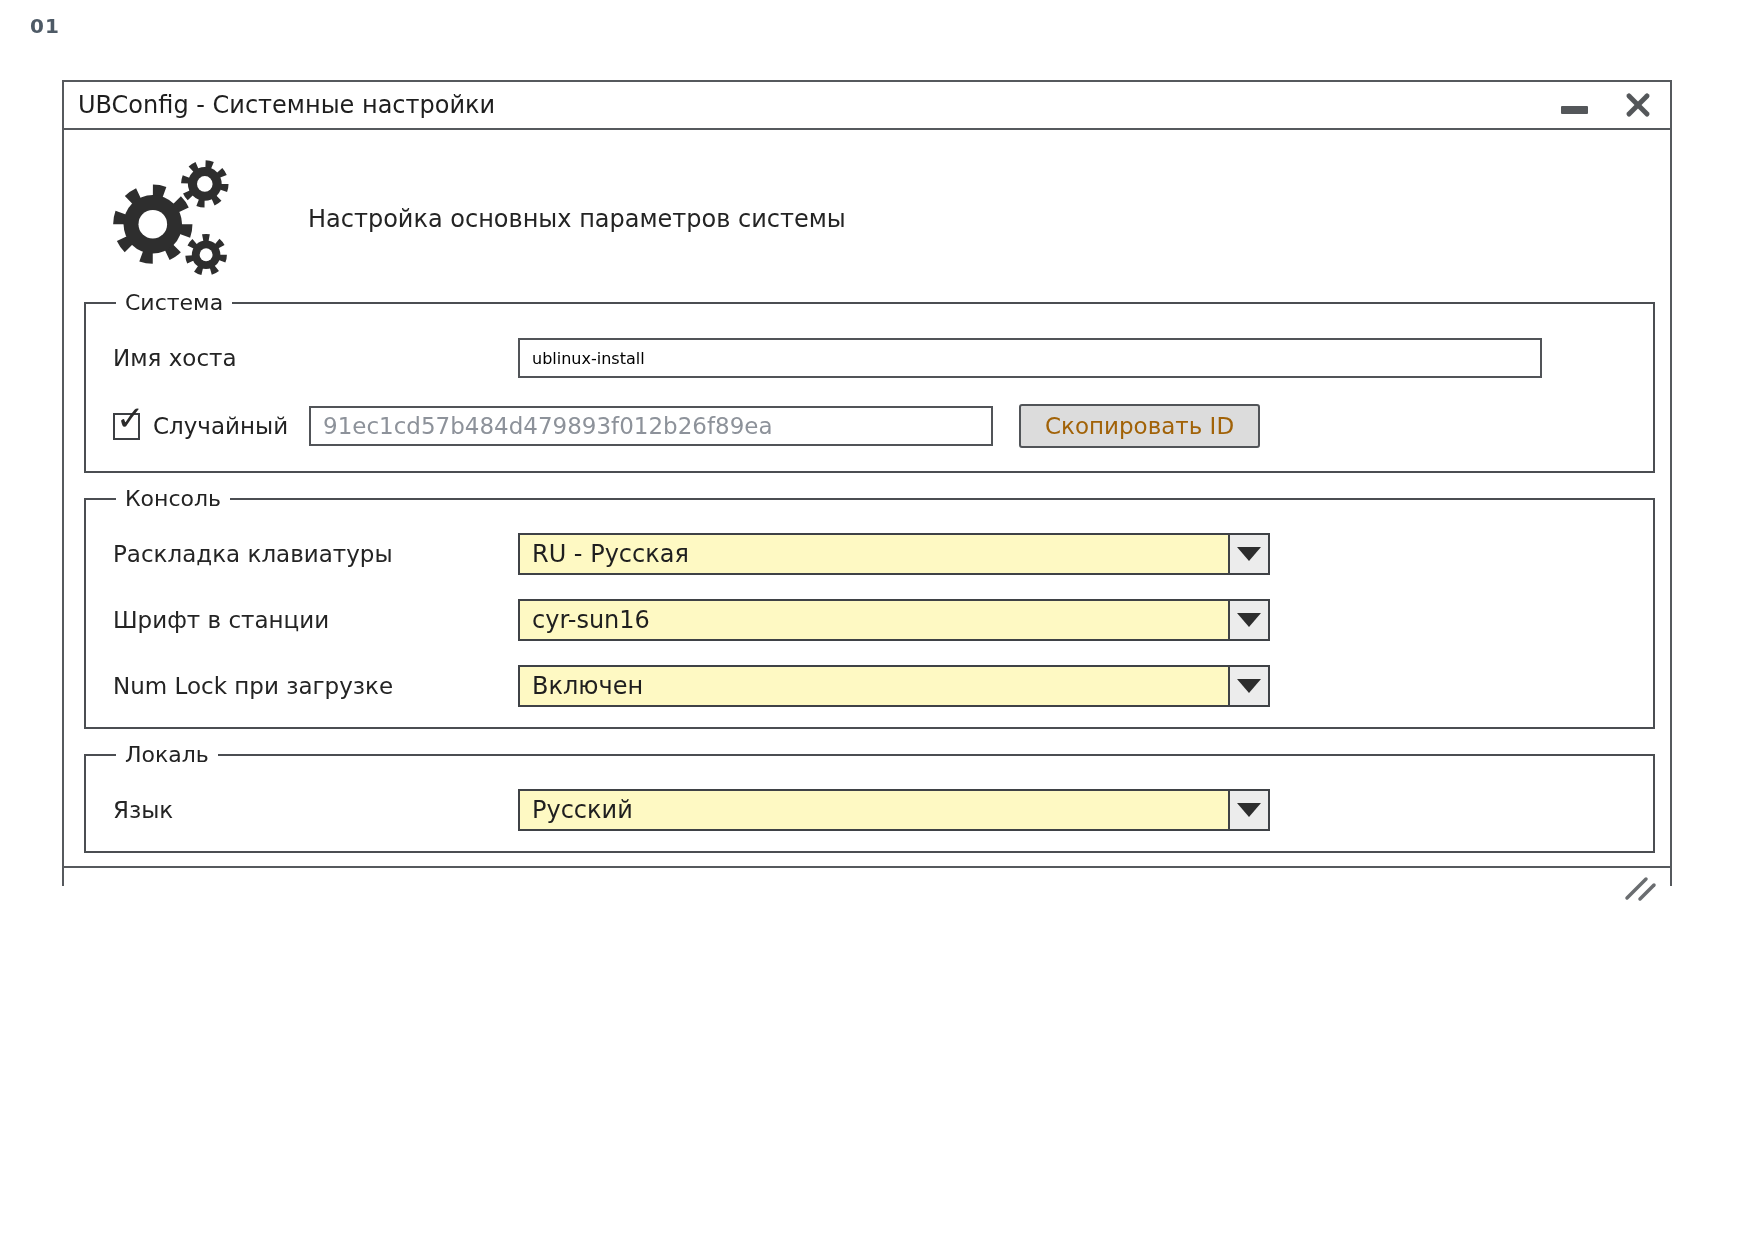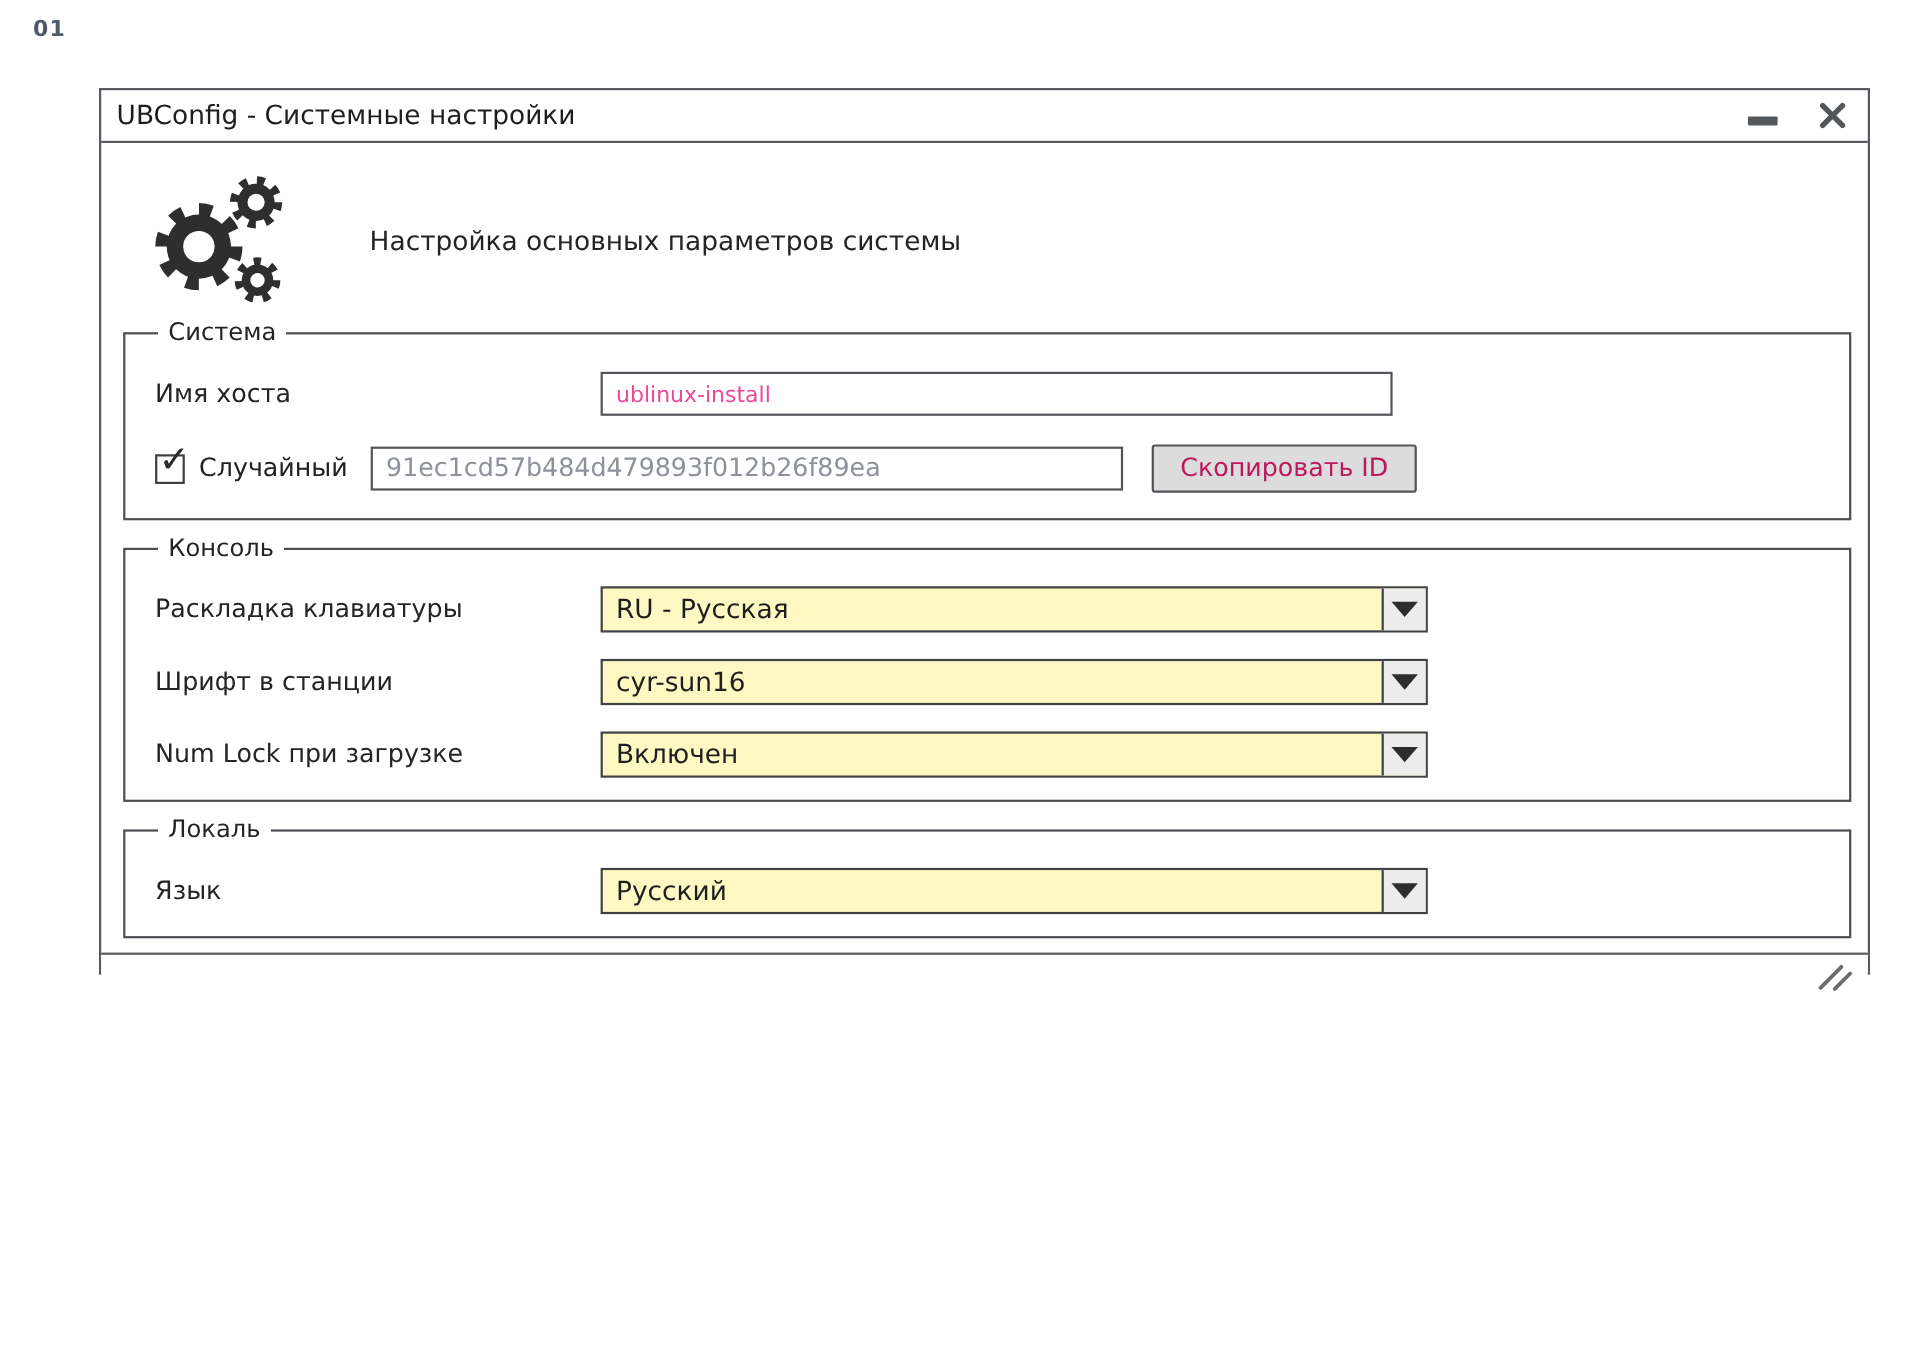--- a/index.html
+++ b/index.html
@@ -11,21 +11,21 @@
     color:#222;
     position:relative;
     overflow:hidden;
   }
   .figure-label {
     position:absolute; left:30px; top:14px;
     font-size:20px; font-weight:bold; color:#4e5a66;
     letter-spacing:1px;
   }
   .window {
-    position:absolute; left:90px; top:80px;
+    position:absolute; left:62px; top:80px;
     width:1610px; height:806px;
     border:2px solid #56595d;
     background:#fff;
     display:flex; flex-direction:column;
   }
   .titlebar {
     height:48px; flex:0 0 48px;
     border-bottom:2px solid #56595d;
     display:flex; align-items:center;
     padding:0 18px 0 14px;
@@ -46,24 +46,24 @@
     padding:4px 0 20px 27px;
   }
   fieldset.system { padding-bottom:24px; }
   legend {
     font-size:22px; color:#232323;
     padding:0 9px; margin-left:3px;
   }
   .row { display:flex; align-items:center; margin-top:18px; height:42px; }
   .row-label { width:405px; flex:0 0 405px; font-size:23px; color:#242424; }
   .text-input {
-    width:720px; height:40px;
+    width:1024px; height:40px;
     border:2px solid #515458;
     display:flex; align-items:center;
-    padding-left:12px; font-size:20px; color:#ec4899;
+    padding-left:12px; font-size:16px; color:#000000;
     background:#fff;
   }
   .id-input { width:684px; color:#8d929a; font-size:23px; }
   .check-group { width:196px; flex:0 0 196px; display:flex; align-items:center; }
   .checkbox {
     width:27px; height:27px;
     border:2px solid #3c3f43;
     position:relative; background:#fff;
     flex:0 0 27px;
   }
@@ -71,21 +71,21 @@
     position:absolute; left:1px; top:-14px;
     font-size:34px; font-weight:bold; color:#2b2b2b;
     line-height:1;
   }
   .check-label { margin-left:13px; font-size:23px; }
   .copy-btn {
     margin-left:26px; height:44px;
     background:#dcdcdc;
     border:2px solid #515458; border-radius:3px;
     display:flex; align-items:center;
-    padding:0 24px; font-size:23px; color:#be185d;
+    padding:0 24px; font-size:23px; color:#a16207;
     font-family:"DejaVu Sans", sans-serif;
   }
   .combo {
     width:752px; height:42px;
     border:2px solid #3f4246;
     display:flex; align-items:stretch; background:#fef9c3;
   }
   .combo-value {
     flex:1; display:flex; align-items:center;
     padding-left:12px; font-size:24px; color:#1f1f1f;

